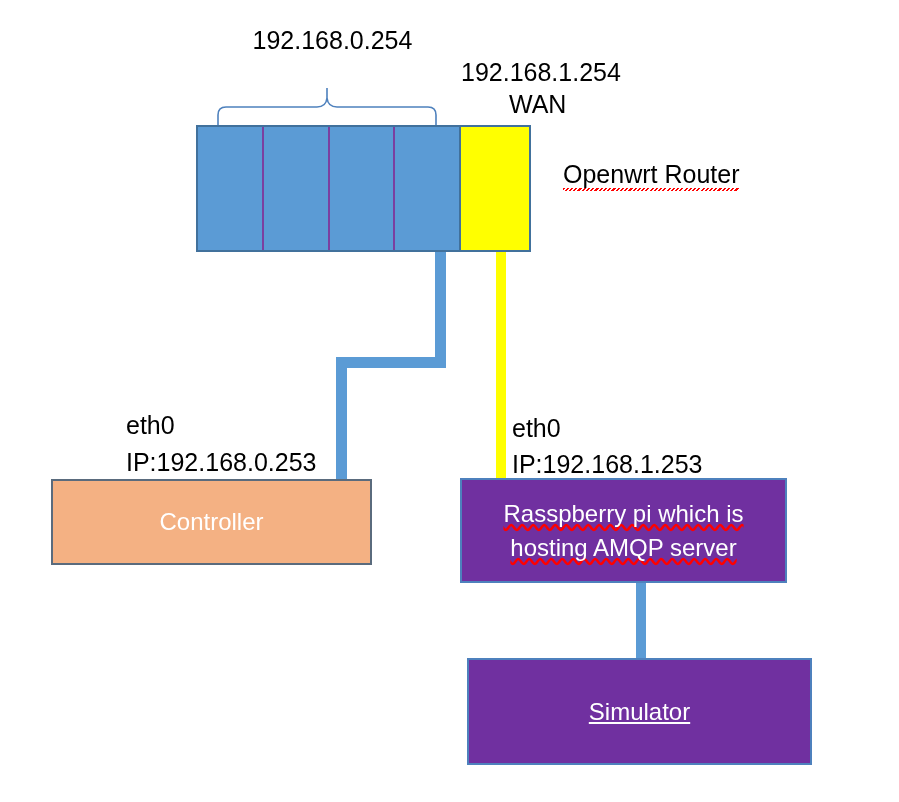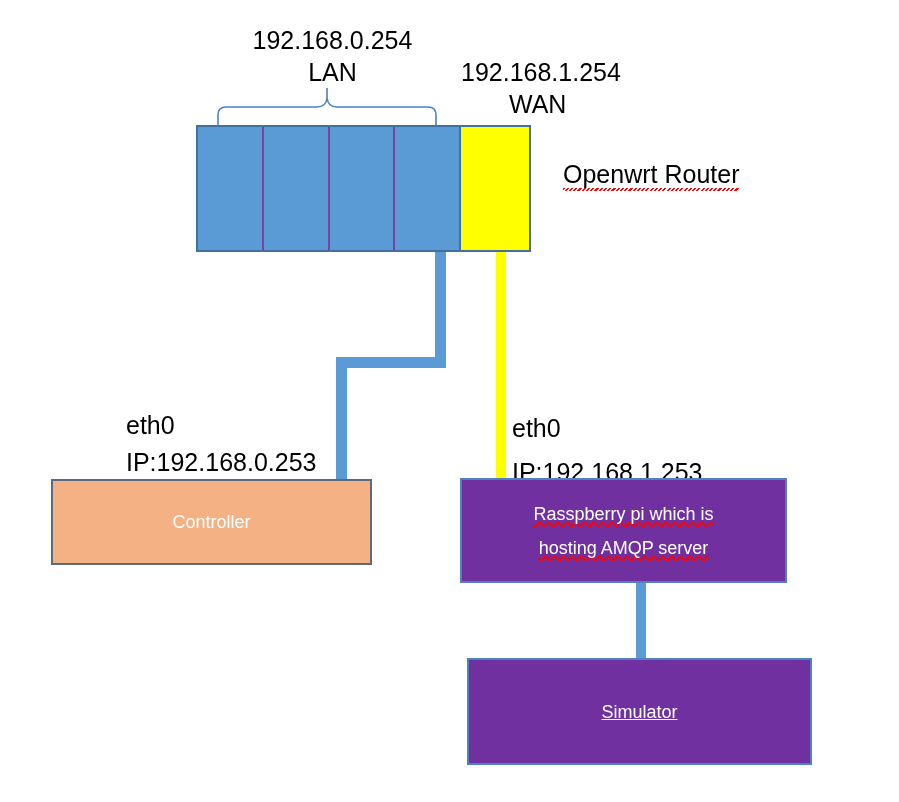--- a/index.html
+++ b/index.html
@@ -77,21 +77,21 @@
 
   
   .node {
     position: absolute;
     box-sizing: border-box;
     display: flex;
     align-items: center;
     justify-content: center;
     text-align: center;
     color: #FFFFFF;
-    font-size: 18px;
+    font-size: 24px;
     line-height: 34px;
     font-family: "Liberation Sans", sans-serif;
   }
   #controller {
     left: 51px;
     top: 479px;
     width: 321px;
     height: 86px;
     background: #F4B183;
     border: 2px solid #5A6B7D;
@@ -131,21 +131,20 @@
     background: repeating-linear-gradient(
       135deg, #FF0000 0 1.5px, transparent 1.5px 3px);
   }
 </style>
 </head>
 <body>
 
 <div id="canvas">
 
   <div class="lbl center" style="left:200px; top:24px; width:265px;">192.168.0.254</div>
-  <div class="lbl center" style="left:200px; top:56px; width:265px;">LAN</div>
 
   <div class="lbl" style="left:461px; top:56px;">192.168.1.254</div>
   <div class="lbl" style="left:466px; top:88px;margin-left:43px;">WAN</div>
 
   <svg id="lan-brace" viewBox="0 0 222 38" preserveAspectRatio="none">
     <path d="M2,37 L2,27 Q2,19 10,19 L101,19 Q110,19 111,10
              L111,0 L111,10 Q112,19 121,19 L212,19 Q220,19 220,27 L220,37" fill="none" stroke="#4E81BD" stroke-width="1.6" stroke-linecap="round" stroke-linejoin="round"></path>
   </svg>
 
   <div id="router">
@@ -163,21 +162,21 @@
   <div class="conn" style="left:435px; top:252px; width:11px; height:116px;"></div>
   <div class="conn" style="left:336px; top:357px; width:110px; height:11px;"></div>
   <div class="conn" style="left:336px; top:357px; width:11px; height:124px;"></div>
 
   <div class="conn-yellow" style="left:496px; top:252px; width:10px; height:228px;"></div>
 
   <div class="lbl" style="left:126px; top:409px;">eth0</div>
   <div class="lbl" style="left:126px; top:446px;text-align:right;">IP:192.168.0.253</div>
 
   <div class="lbl" style="left:512px; top:412px;">eth0</div>
-  <div class="lbl" style="left:512px; top:448px;margin-top:8px;">IP:192.168.1.253</div>
+  <div class="lbl" style="left:512px; top:448px;">IP:192.168.1.253</div>
 
   <div class="node" id="controller">
     <span>Controller</span>
   </div>
 
   <div class="node" id="rpi">
     <div>
       <div><span class="spell">Rasspberry pi which is</span></div>
       <div><span class="spell">hosting AMQP server</span></div>
     </div>

